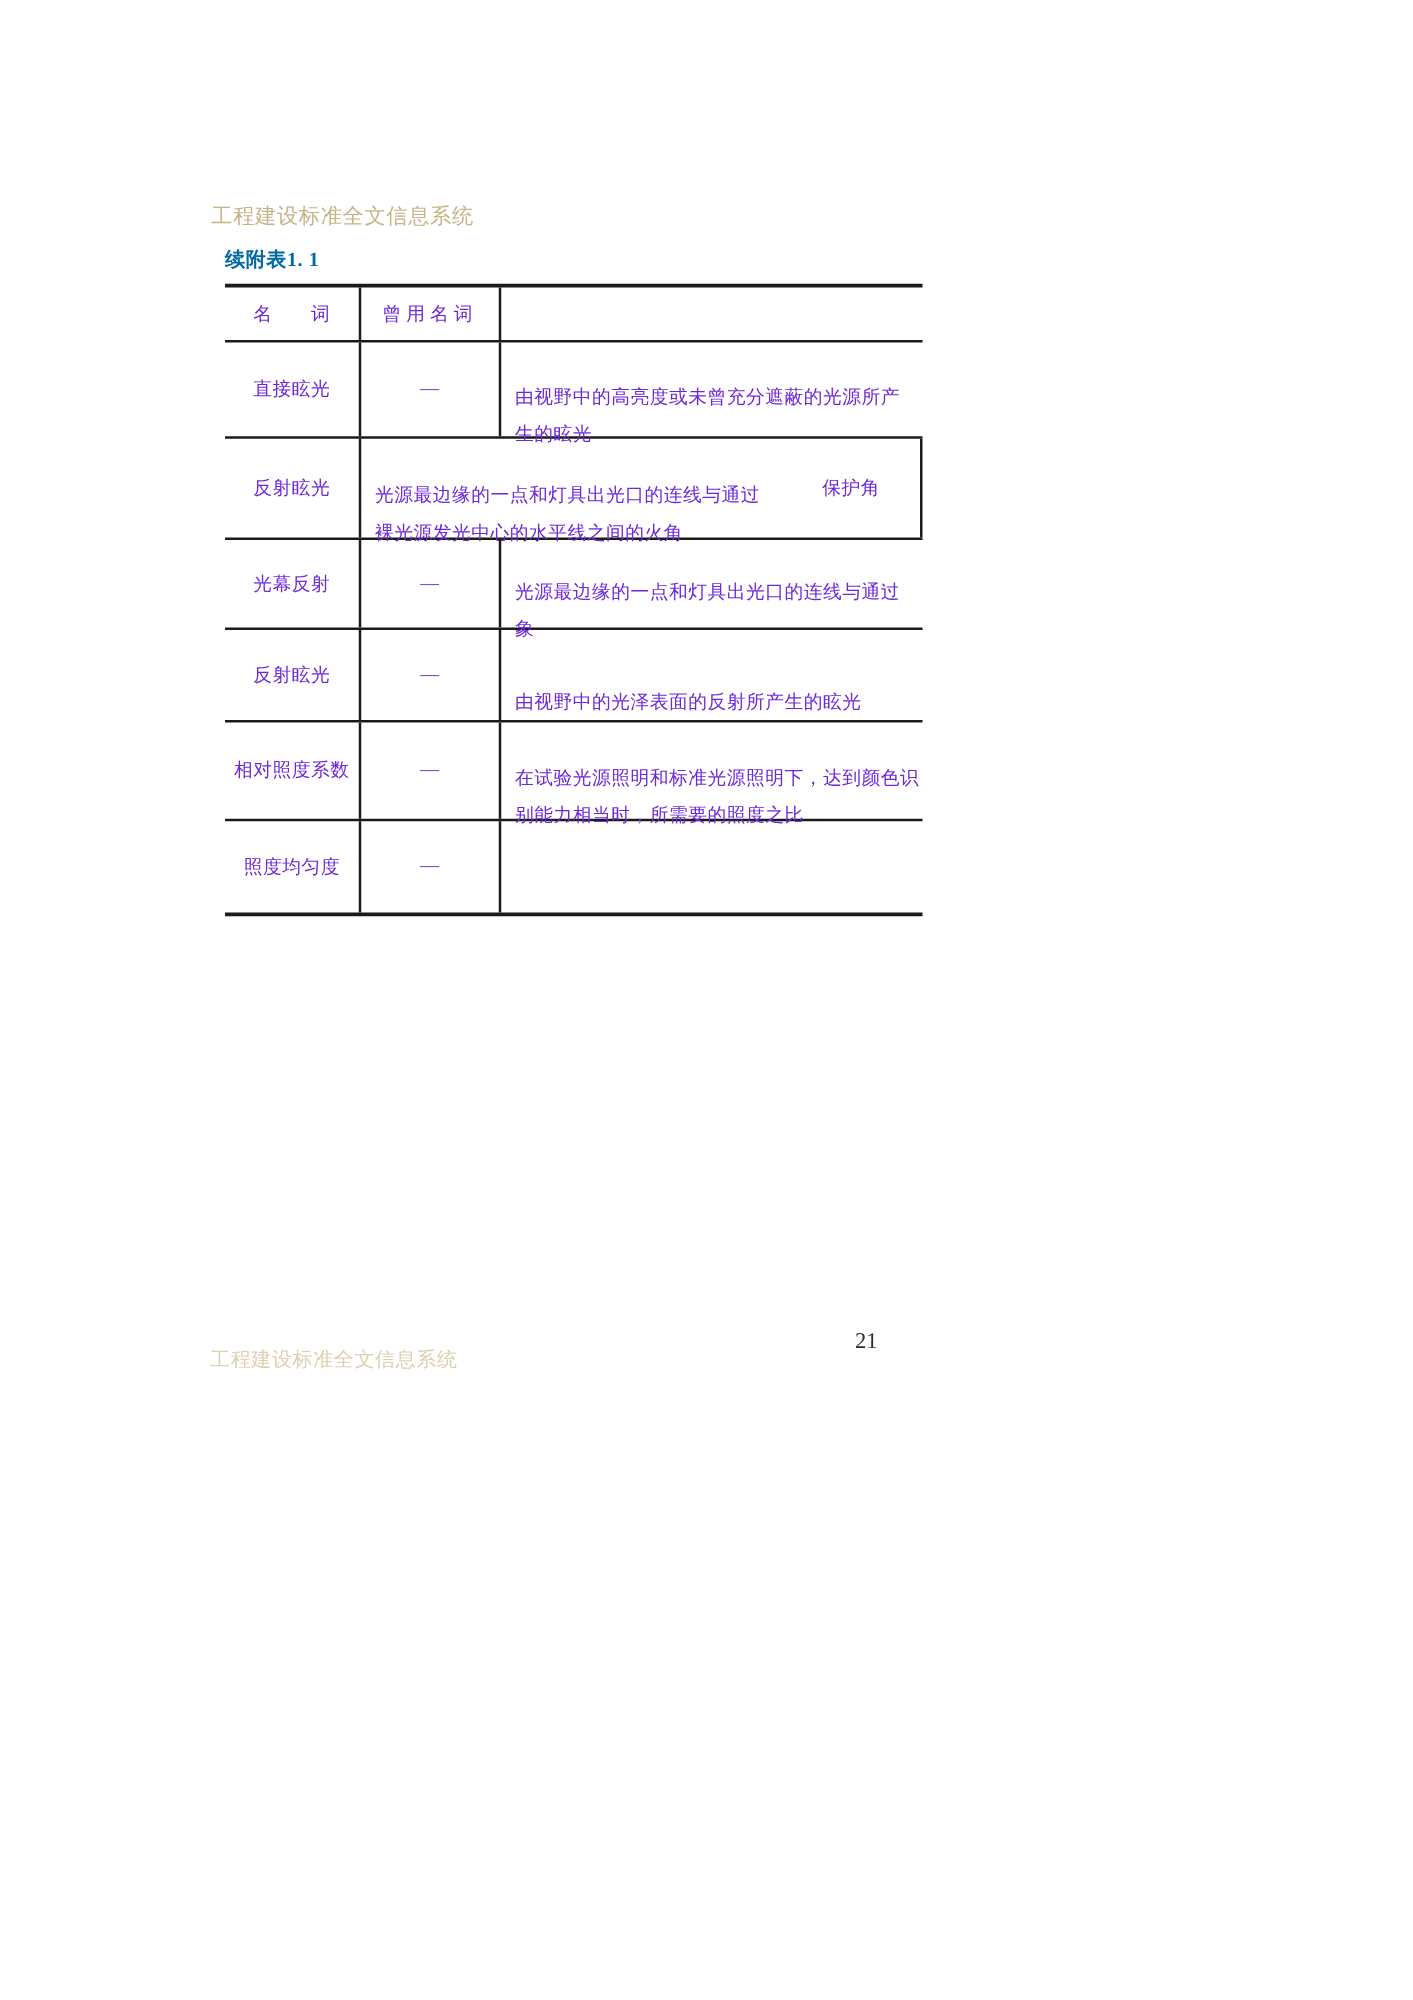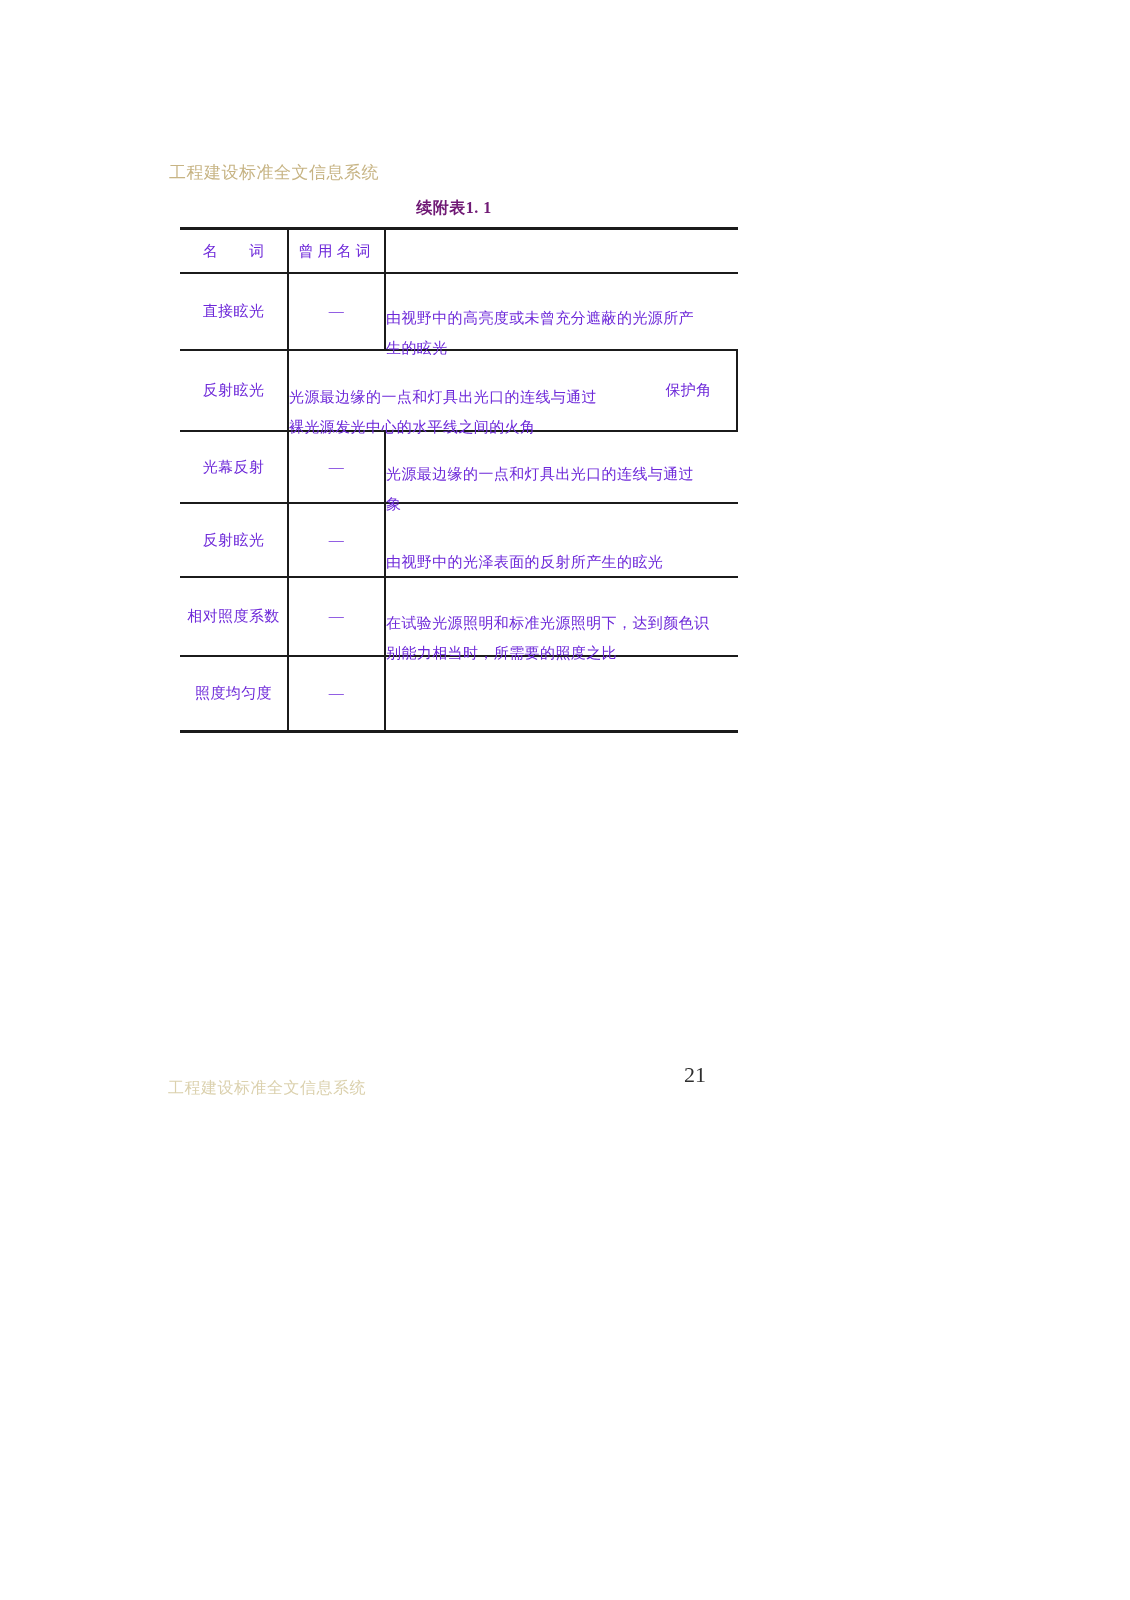--- a/index.html
+++ b/index.html
@@ -28,24 +28,24 @@
     left: 168px;
     top: 1078px;
     font-size: 16px;
     color: #dbd1ae;
   }
   .caption {
     position: absolute;
     left: 180px;
     top: 198px;
     width: 548px;
-    text-align: center;
+    text-align: left;
     font-size: 16px;
     font-weight: bold;
-    color: #701a75;
+    color: #0369a1;
     letter-spacing: 0.5px;
   }
   .table {
     position: absolute;
     left: 180px;
     top: 227px;
     width: 558px;
     border-top: 3px solid #1b1b1b;
     border-bottom: 3px solid #1b1b1b;
   }
@@ -63,36 +63,37 @@
   .row:nth-child(7) { height: 73px; }
   .c {
     display: flex;
     align-items: center;
     justify-content: center;
     font-size: 15px;
     letter-spacing: 0.4px;
     color: #6d28d9;
   }
   .c1 { width: 109px; border-right: 2px solid #1b1b1b; }
-  .c2 { width: 97px; border-right: 2px solid #1b1b1b; }
+  .c2 { width: 112px; border-right: 2px solid #1b1b1b; }
   .c3 { flex: 1; }
   .hdr2 { letter-spacing: 4px; }
   .desc {
     justify-content: flex-start;
+    padding-left: 11px;
     padding-right: 2px;
     white-space: pre-wrap;
     line-height: 30px;
     text-align: left;
     margin-top: 43px;
   }
   .pagenum {
     position: absolute;
     left: 684px;
     top: 1062px;
-    font-size: 22px;
+    font-size: 18px;
     color: #2e2e2e;
     font-family: "Liberation Serif", "DejaVu Serif", serif;
     text-align: right;
   }
 </style>
 </head>
 <body>
 
 <div class="page">
 

